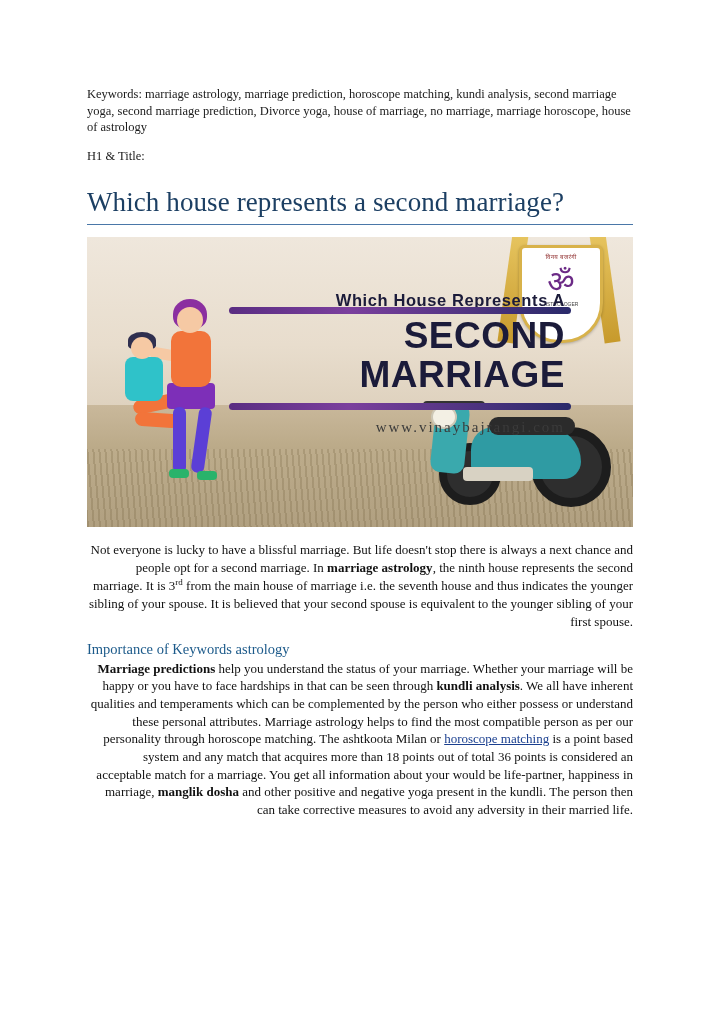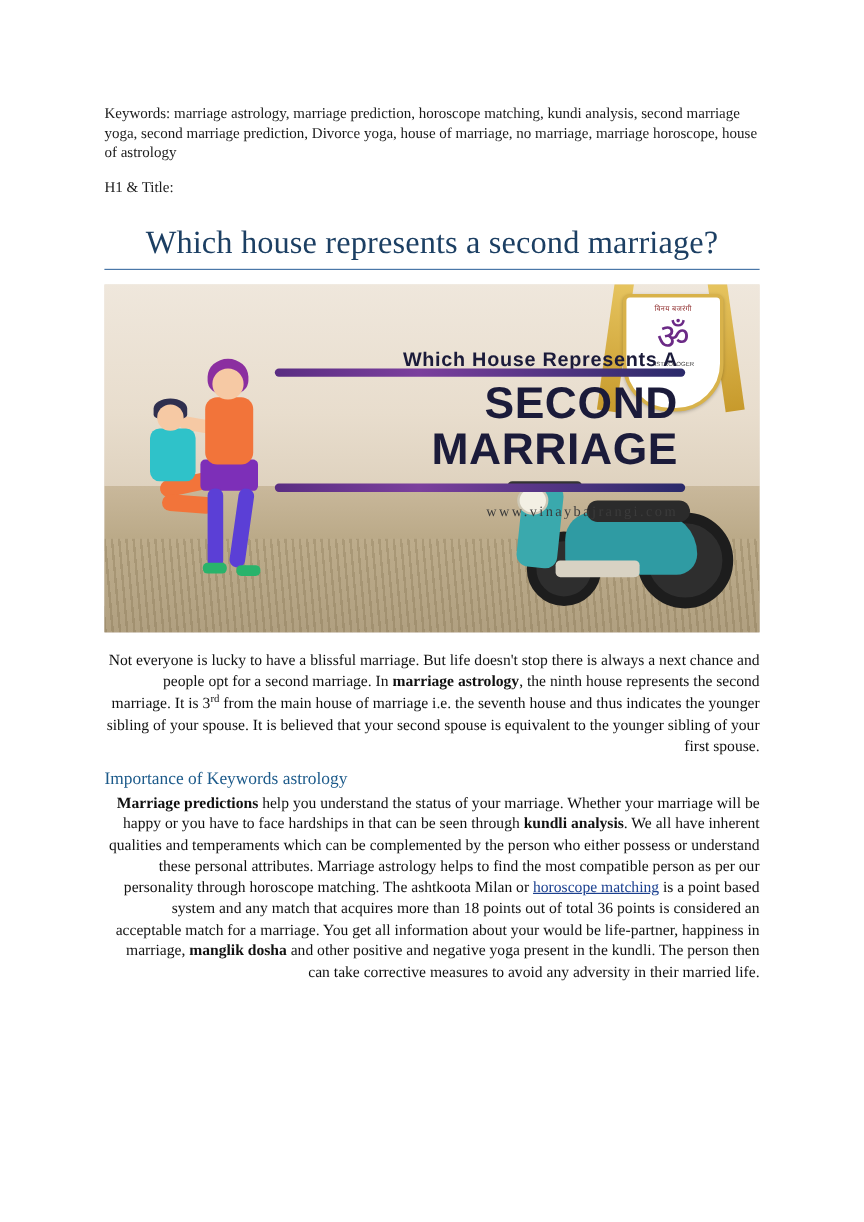--- a/index.html
+++ b/index.html
@@ -39,21 +39,20 @@
     margin-bottom: 21px;
   }
   h1.title {
     font-family: "Liberation Serif", serif;
     font-size: 27px;
     font-weight: normal;
     line-height: 1.2;
     color: #1c3f63;
     margin: 14px 0 6px 0;
     letter-spacing: 0.1px;
-    text-align: center;
   }
   .title-rule {
     border: 0;
     border-top: 1px solid #4a77a8;
     margin: 4px 0 12px 0;
     width: 100%;
   }
   
   .banner {
     position: relative;
@@ -105,21 +104,21 @@
     left: -6px; right: -6px;
     height: 7px;
     border-radius: 4px;
     background: linear-gradient(90deg,#5a2d82 0%, #7b3f9d 35%, #2a2a6a 100%);
   }
   .banner .hl-bar.top { top: -7px; }
   .banner .hl-bar.bottom { bottom: -9px; }
   .banner .hl-url {
     margin-top: 18px;
     font-family: "Liberation Serif", serif;
-    font-size: 12px;
+    font-size: 15px;
     letter-spacing: 2px;
     color: #3b3b3b;
   }
   
   .banner .badge {
     position:absolute;
     right: 30px;
     top: 8px;
     width: 78px;
     height: 92px;

